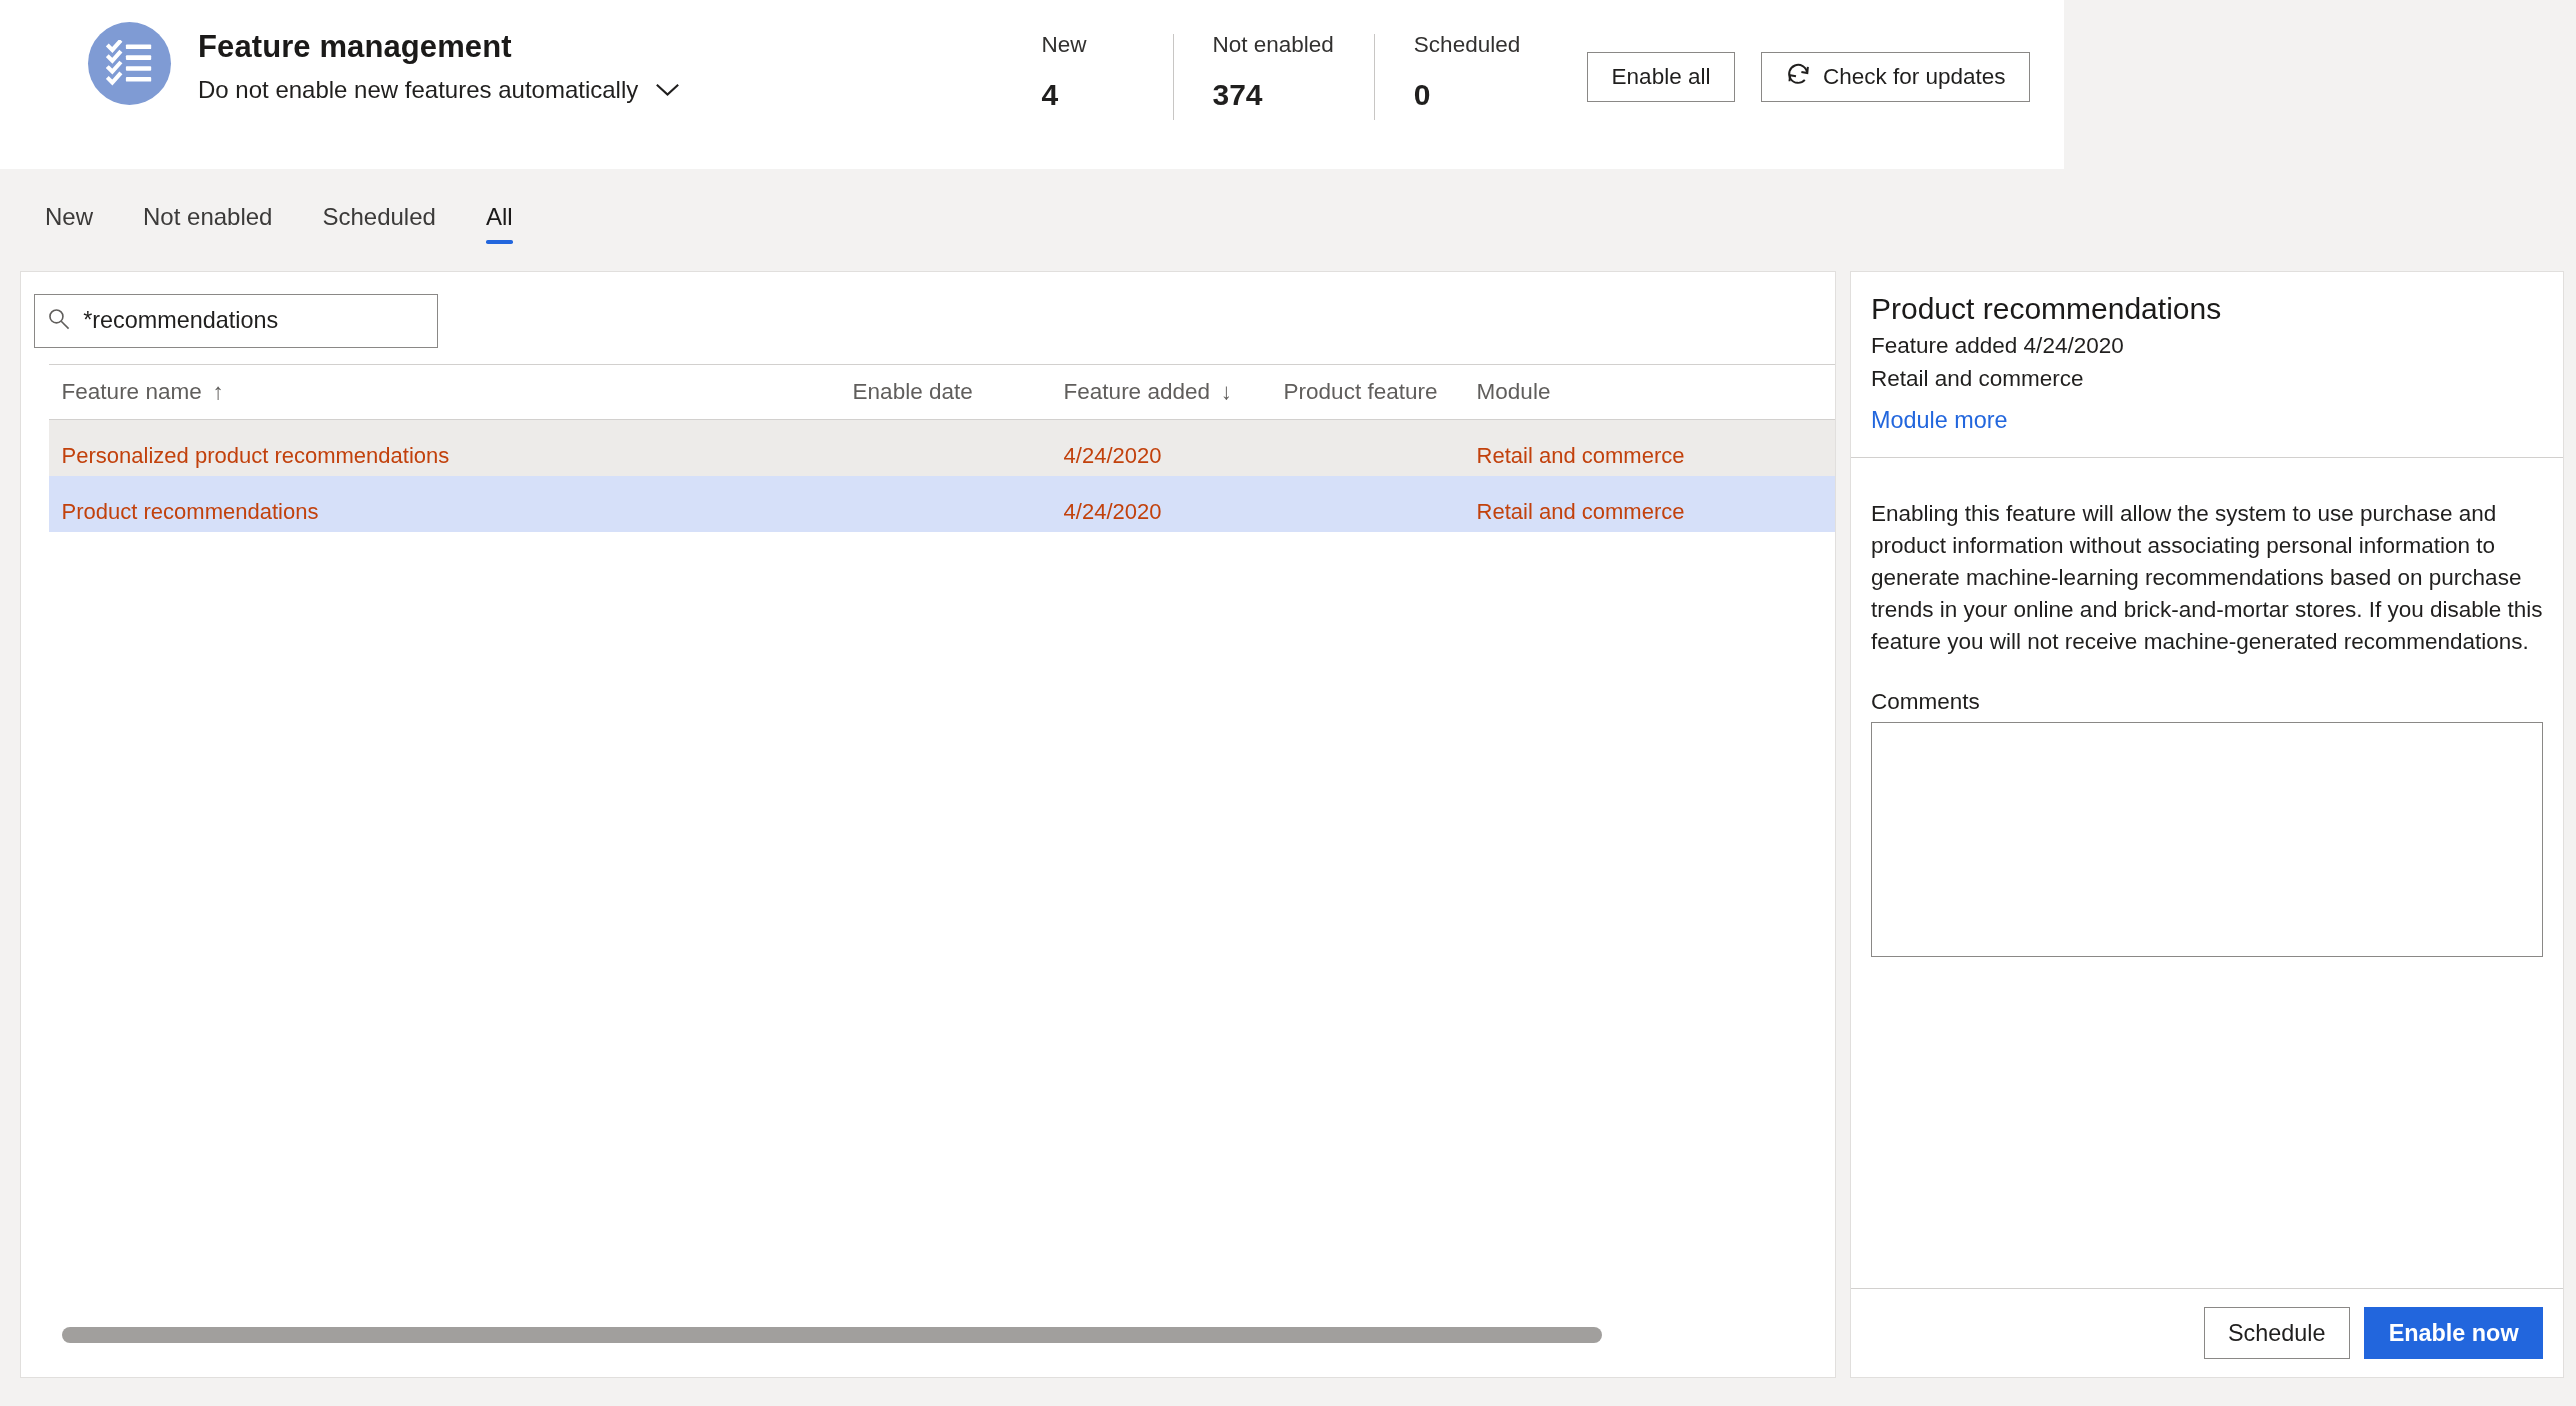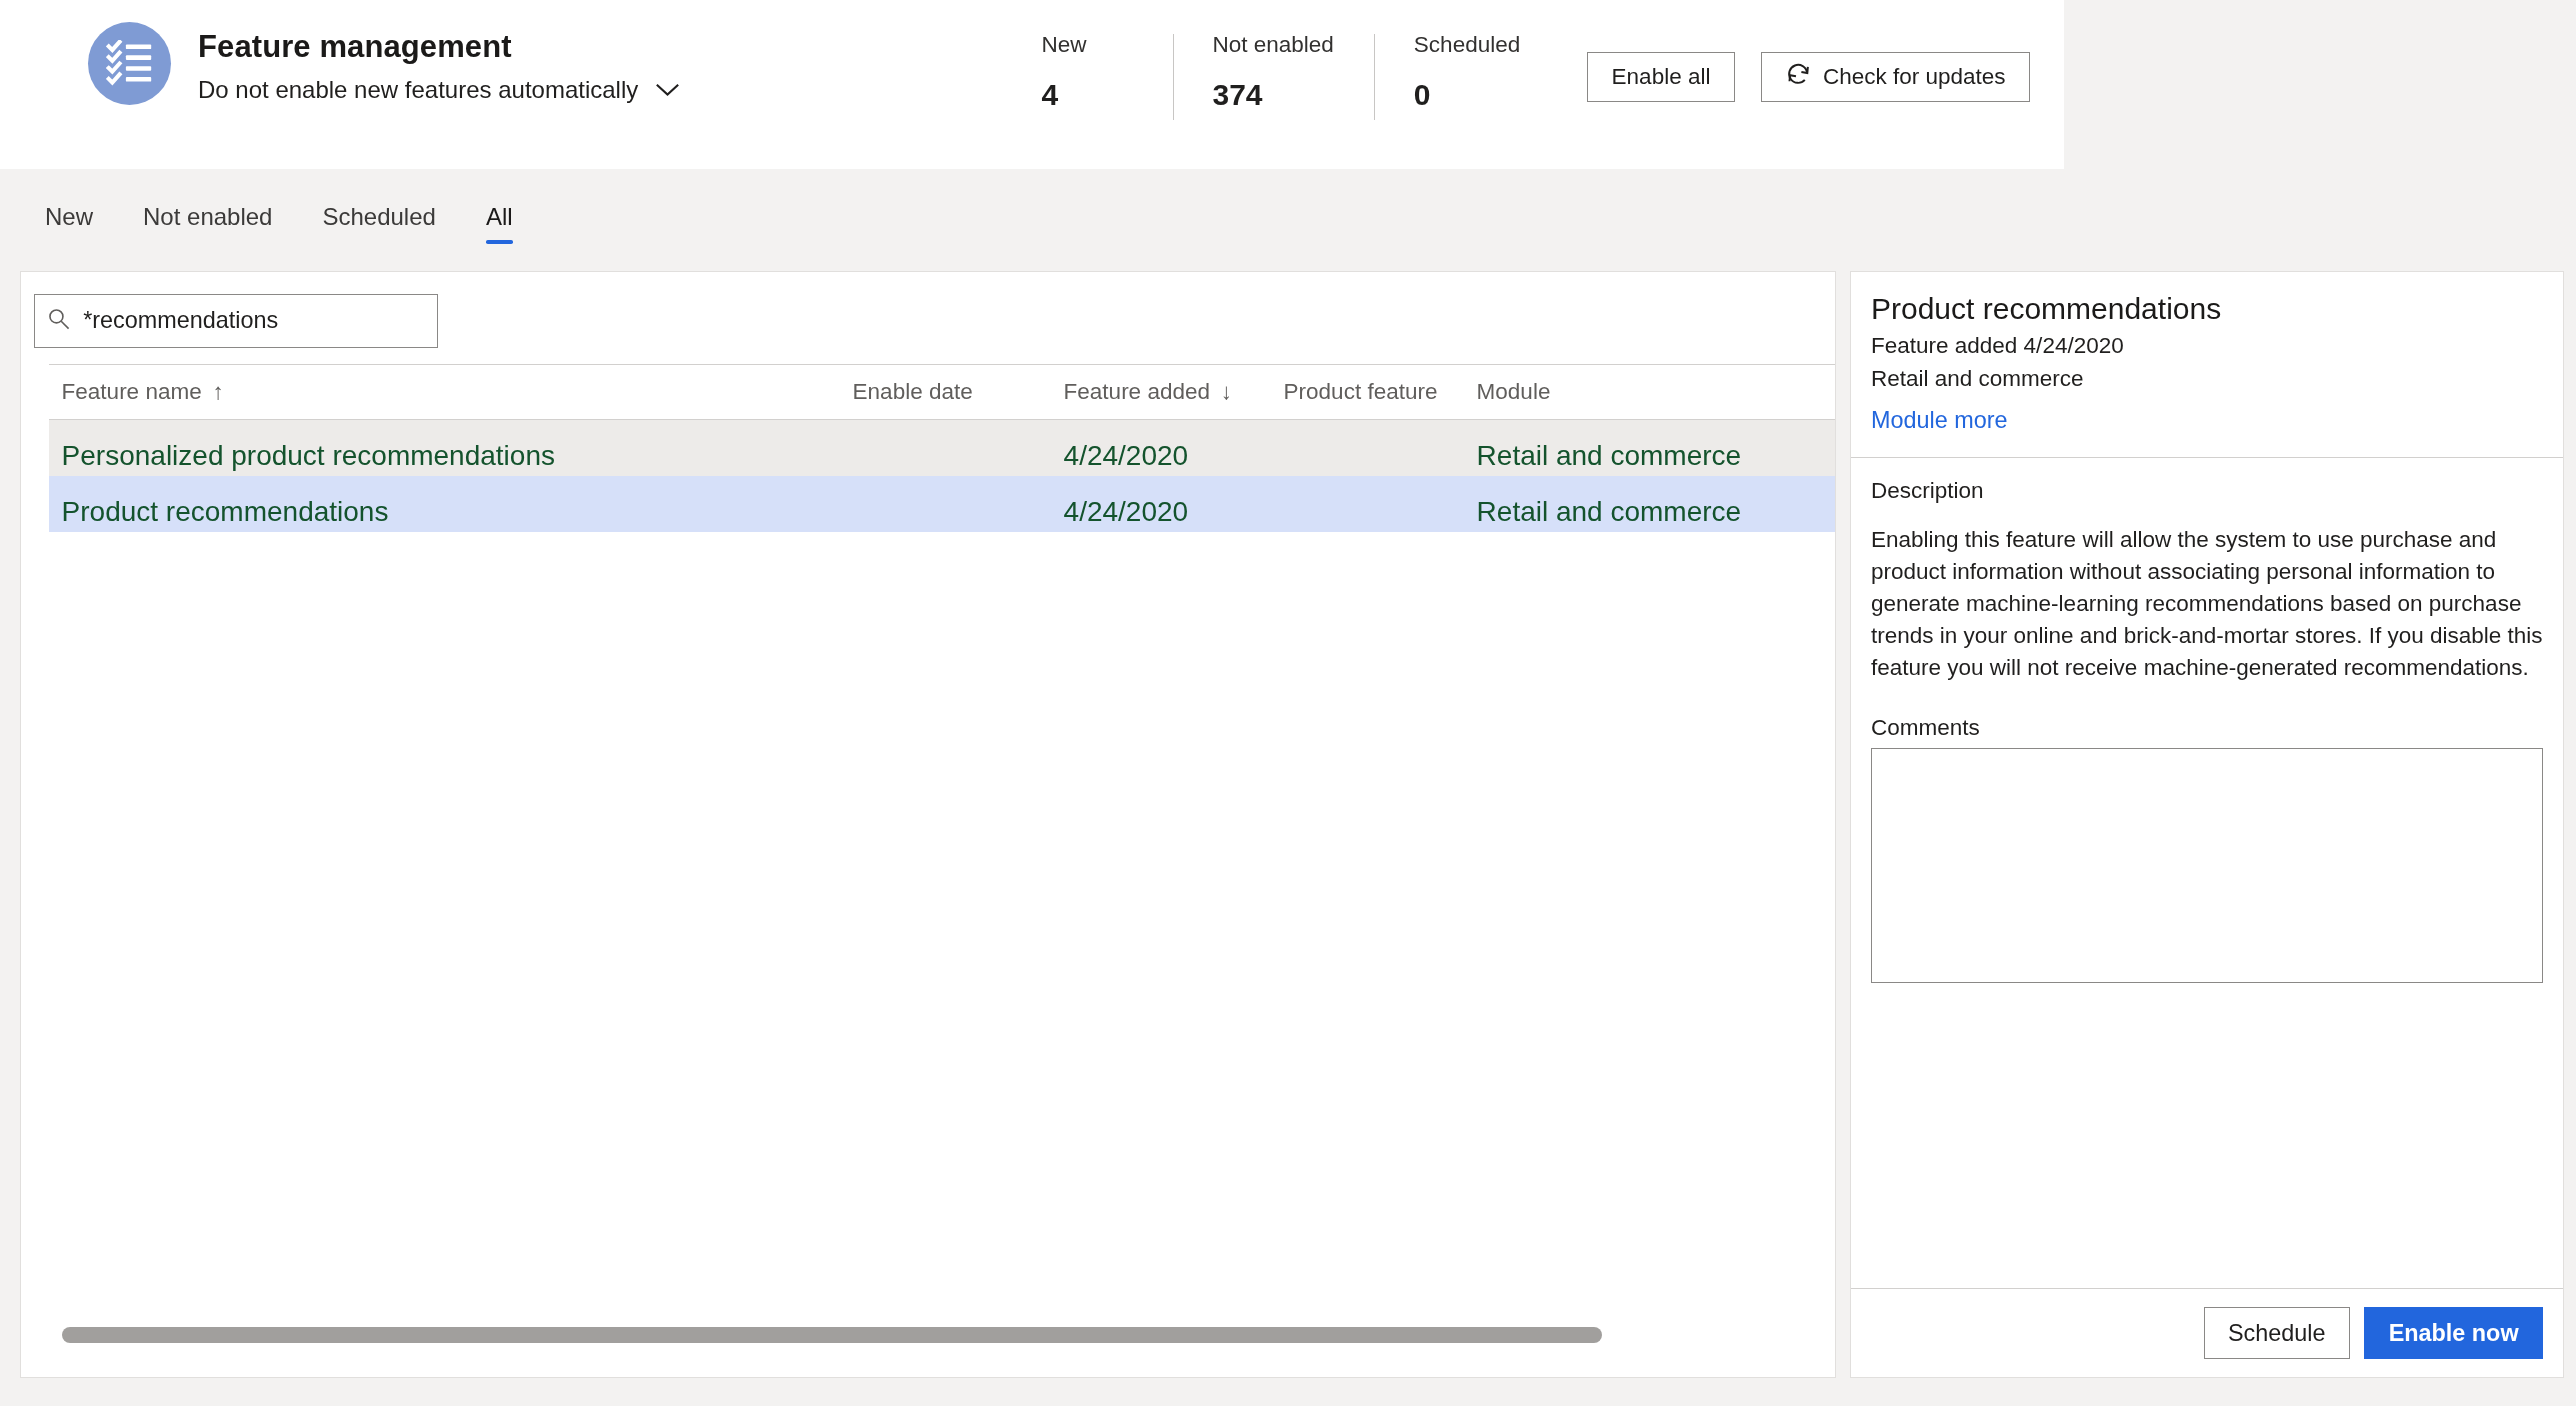--- a/index.html
+++ b/index.html
@@ -91,21 +91,21 @@
   }
   .col-name   { width: 791px; }
   .col-enable { width: 211px; }
   .col-added  { width: 220px; }
   .col-prev   { width: 193px; }
   .col-module { width: 297px; }
 
   .row { display: flex; align-items: center; height: 56px; padding-left: 12.6px; }
   .row.hover { background: #edebe9; }
   .row.selected { background: #d6e0f9; }
-  .td { font-size: 28px; color: #14532d; margin-top: 16px; }
+  .td { font-size: 22px; color: #c2410c; margin-top: 16px; }
 
   .grid-body { height: 939px; position: relative; }
   .hscroll {
     position: absolute; left: 12.6px; bottom: 16px; width: 1540px; height: 16px;
     background: #a19f9d; border-radius: 8px;
   }
 
   
   .right-panel {
     position: absolute; left: 1850px; top: 271px; width: 714px; height: 1107px;
@@ -272,21 +272,20 @@
 
   <div class="right-panel">
     <div class="rp-head">
       <div class="rp-title">Product recommendations</div>
       <div class="rp-meta">Feature added 4/24/2020</div>
       <div class="rp-meta">Retail and commerce</div>
       <a class="rp-link">Module more</a>
     </div>
 
     <div class="rp-body">
-      <div class="rp-section-title">Description</div>
       <div class="rp-desc">Enabling this feature will allow the system to use purchase and product information without associating personal information to generate machine-learning recommendations based on purchase trends in your online and brick-and-mortar stores. If you disable this feature you will not receive machine-generated recommendations.</div>
       <div class="rp-comments-label">Comments</div>
       <textarea class="rp-textarea" style=""></textarea>
     </div>
 
     <div class="rp-footer">
       <button class="btn">
         <span>Schedule</span>
       </button>
       <button class="btn primary">

